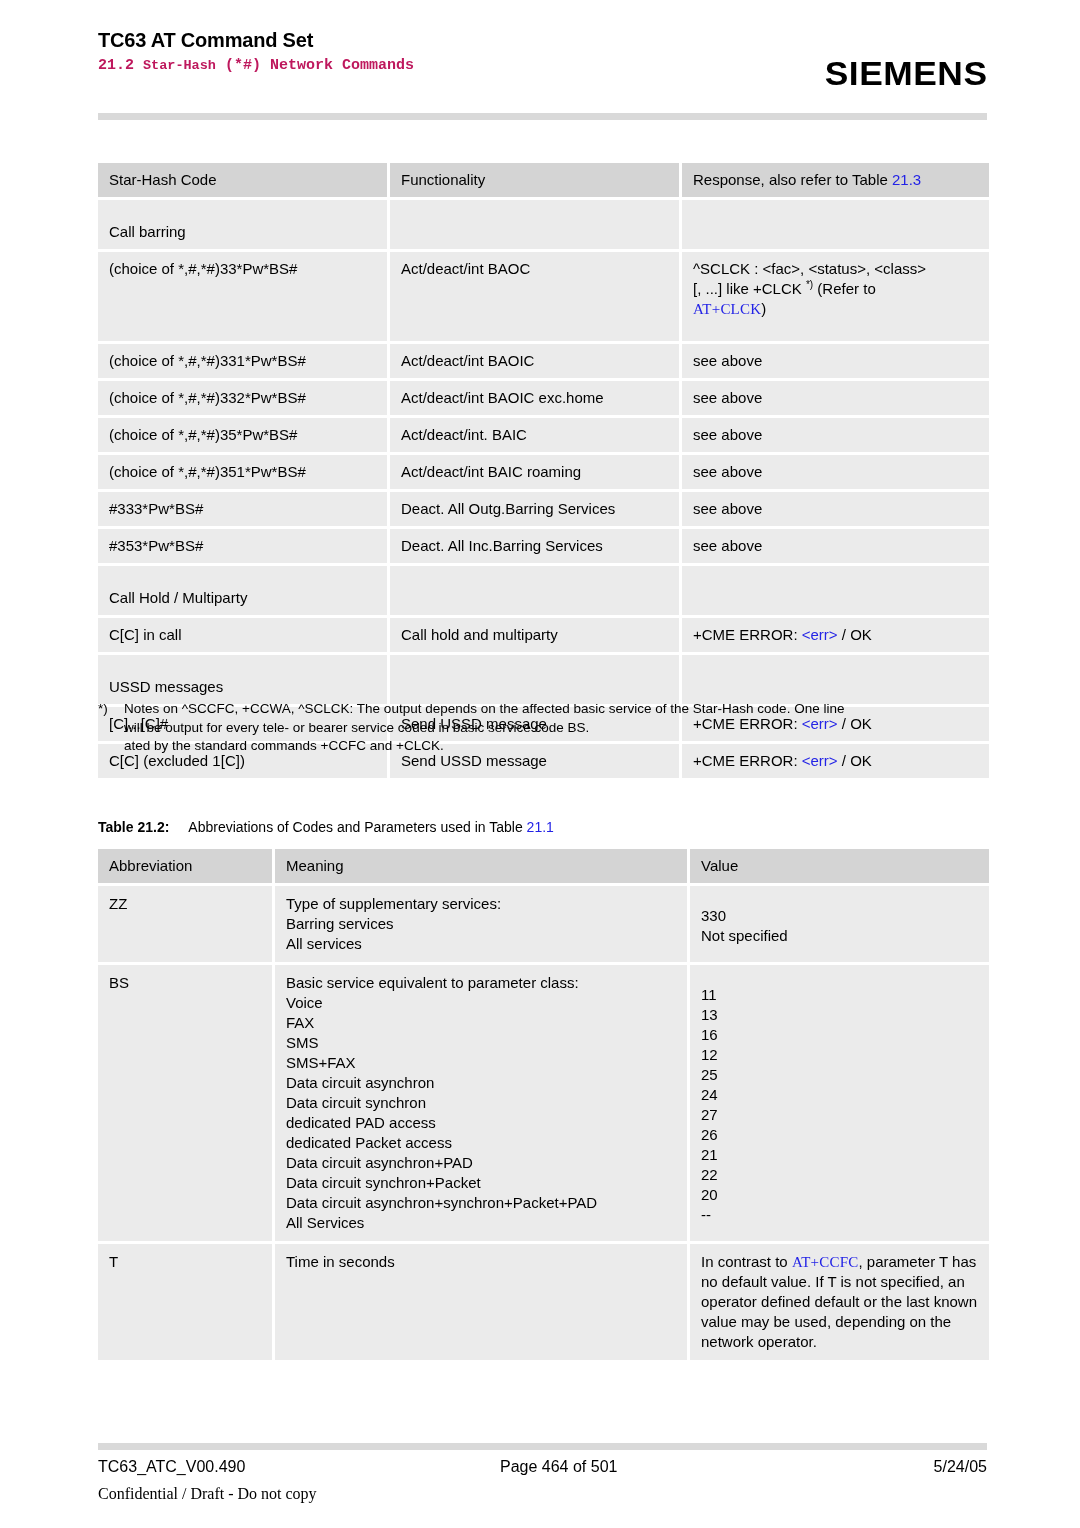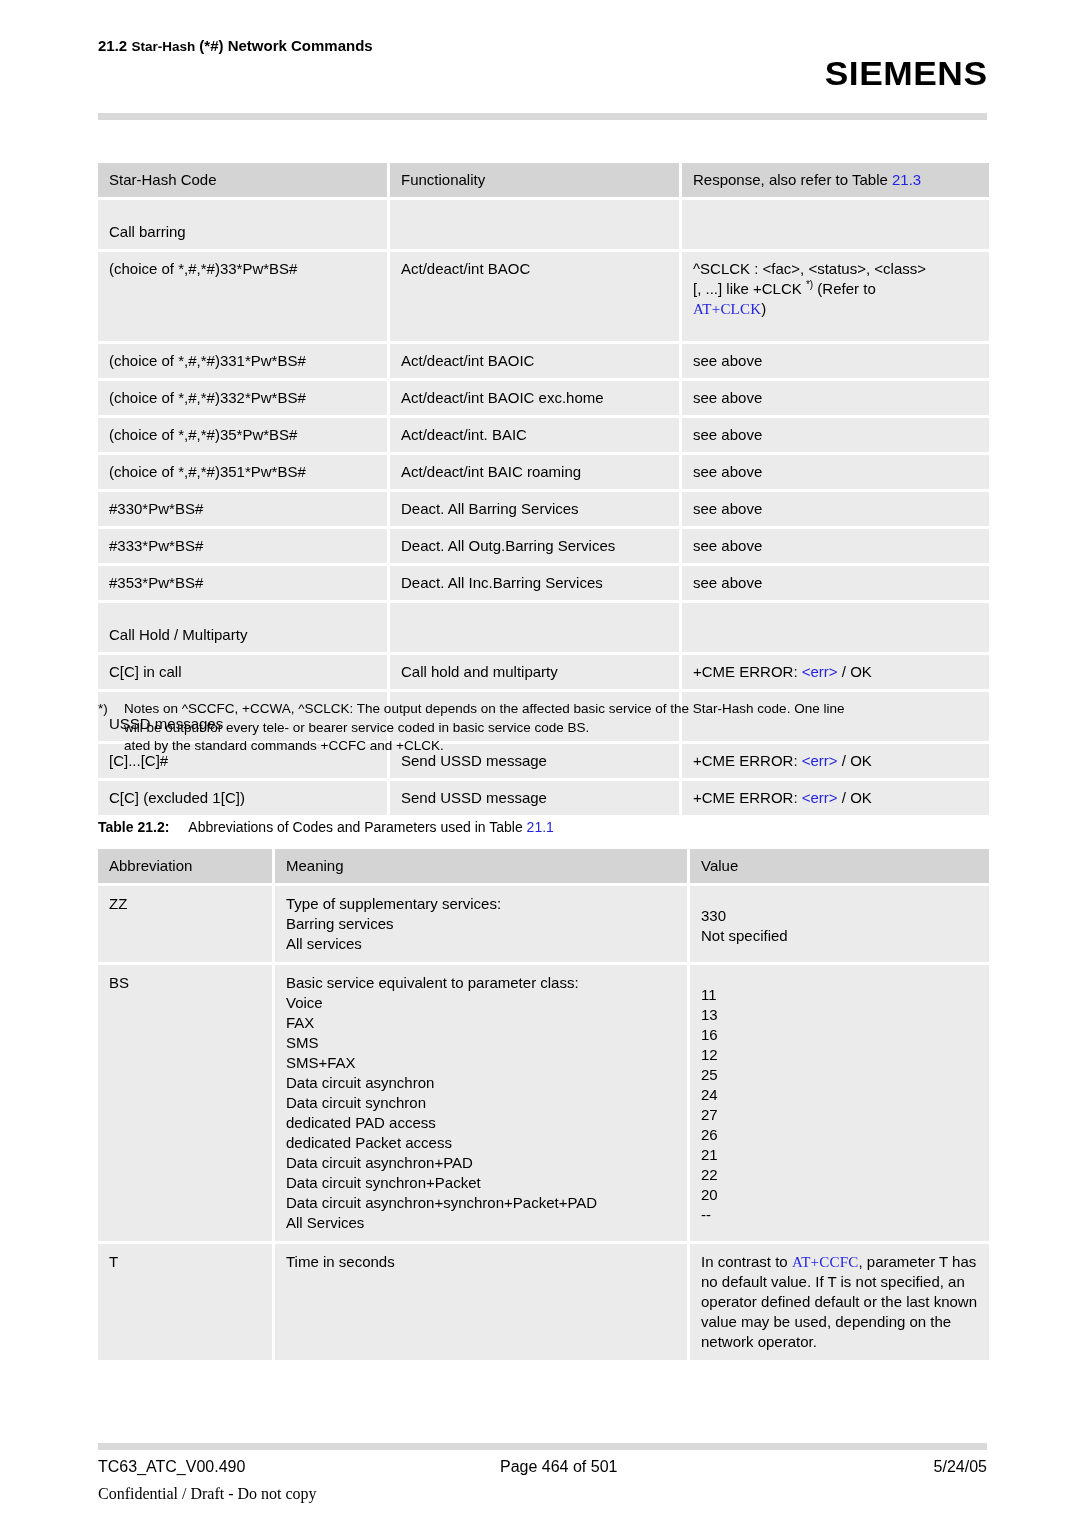--- a/index.html
+++ b/index.html
@@ -35,22 +35,23 @@
     font-size: 20px;
     font-weight: bold;
     letter-spacing: -0.2px;
     line-height: 24px;
     color: #000;
   }
   .doc-subtitle {
     margin-top: 6px;
     font-size: 15px;
     font-weight: bold;
-    line-height: 23px;
-    color: #000000;
+    line-height: 16px;
+    color: #be185d;
+    font-family: Liberation Mono, monospace;
   }
   .doc-subtitle .sh {
     font-size: 13.5px;
   }
   .brand {
     position: absolute;
     right: 0;
     top: 26px;
     font-size: 34px;
     font-weight: bold;
@@ -194,20 +195,21 @@
   .footer-center { position: absolute; left: 402px; top: 0; }
   .footer-right { position: absolute; right: 0; top: 0; }
   .footer-line2 { display: block; margin-top: 6px; font-family: Liberation Serif, serif; }
 </style>
 </head>
 <body>
 
 <div class="page">
 
   <div class="doc-header">
+    <div class="doc-title">TC63 AT Command Set</div>
     <div class="doc-subtitle"><span>21.2 </span><span class="sh">Star-Hash</span><span> (*#) Network Commands</span></div>
     <div class="brand">SIEMENS</div>
   </div>
   <div class="header-rule"></div>
 
   <table class="dtable" id="table-starhash">
     <colgroup>
         <col class="c1">
         <col class="c2">
         <col class="c3">
@@ -242,25 +244,20 @@
         <td>see above</td>
       </tr>
       <tr>
         <td>(choice of *,#,*#)35*Pw*BS#</td>
         <td>Act/deact/int. BAIC</td>
         <td>see above</td>
       </tr>
       <tr>
         <td>(choice of *,#,*#)351*Pw*BS#</td>
         <td>Act/deact/int BAIC roaming</td>
-        <td>see above</td>
-      </tr>
-      <tr>
-        <td>#330*Pw*BS#</td>
-        <td>Deact. All Barring Services</td>
         <td>see above</td>
       </tr>
       <tr>
         <td>#333*Pw*BS#</td>
         <td>Deact. All Outg.Barring Services</td>
         <td>see above</td>
       </tr>
       <tr>
         <td>#353*Pw*BS#</td>
         <td>Deact. All Inc.Barring Services</td>

